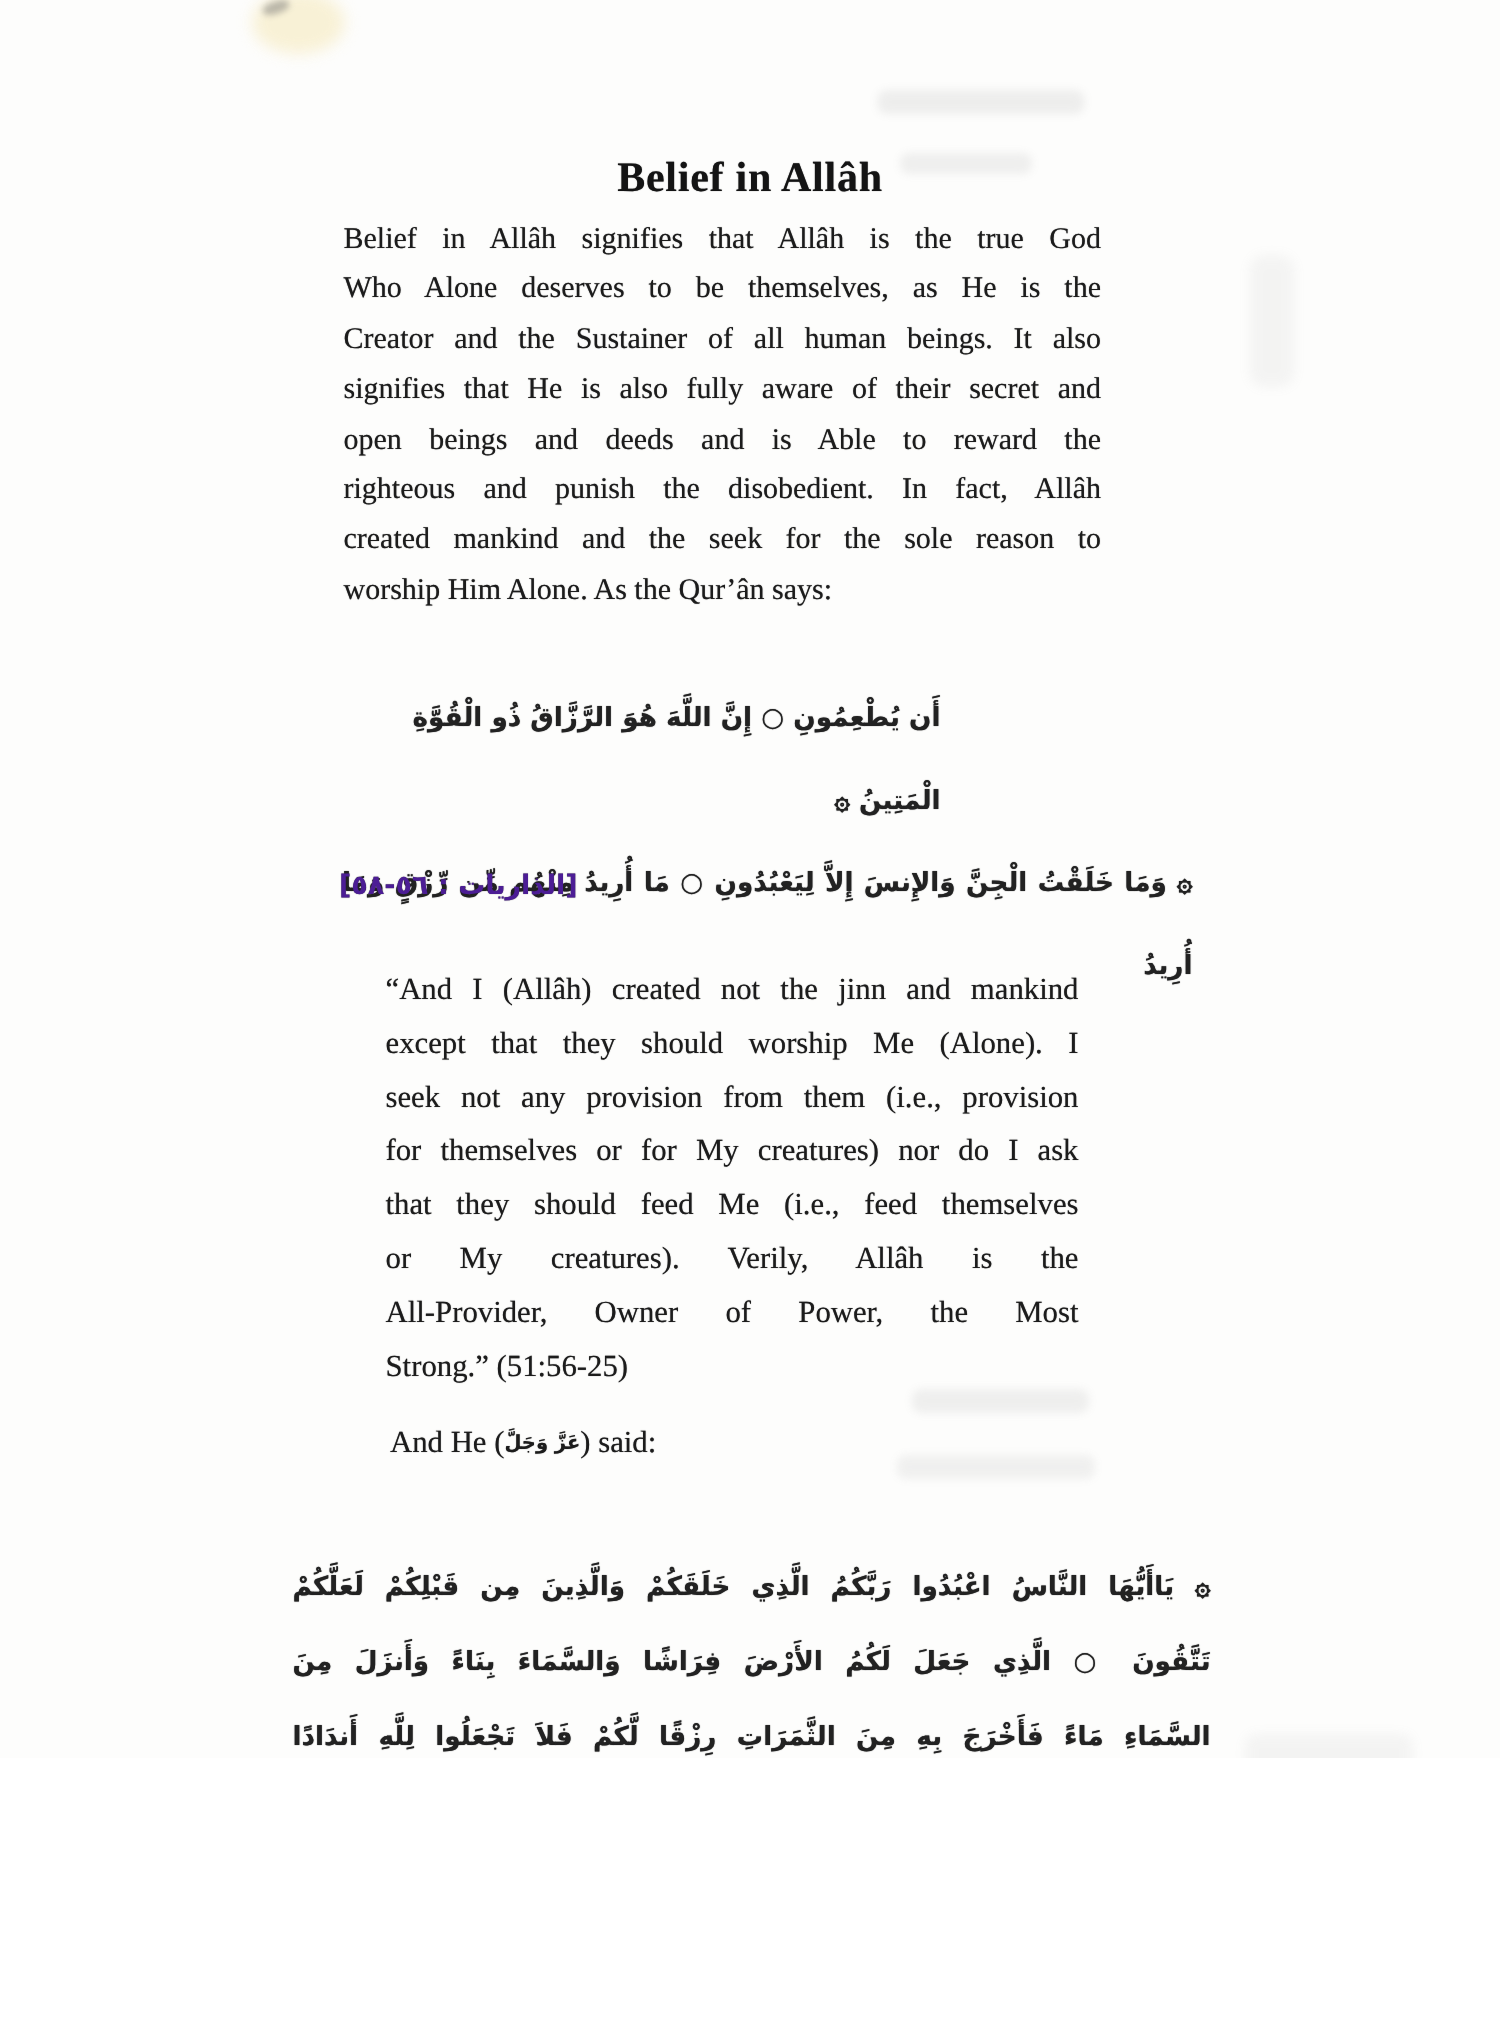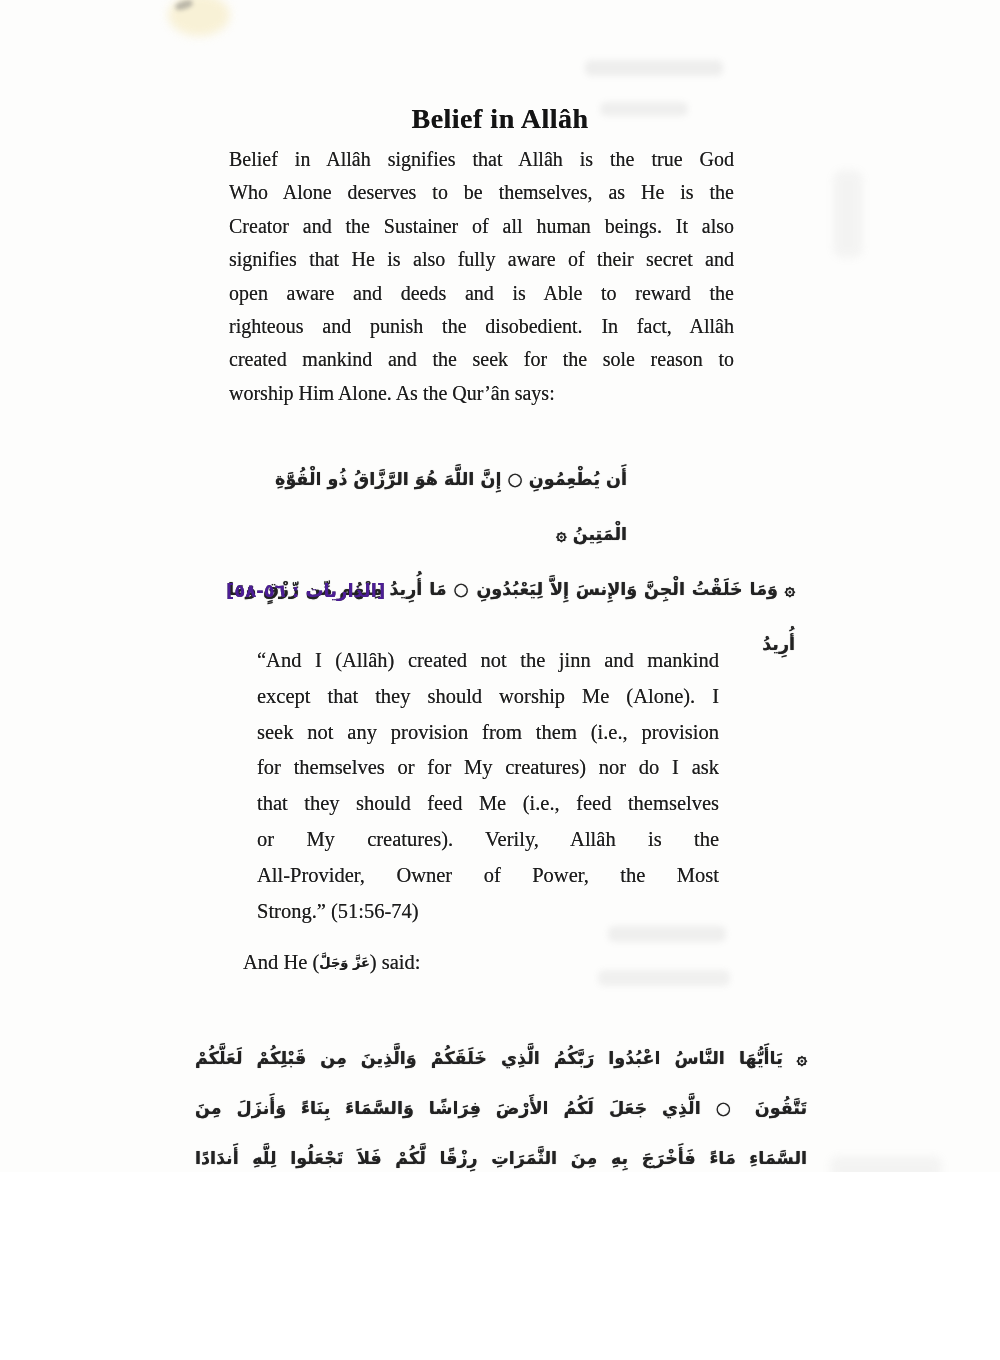--- a/index.html
+++ b/index.html
@@ -27,21 +27,21 @@
     position:absolute;left:229px;top:143px;width:505px;
     font-size:20px;line-height:33.4px;
     text-shadow:0 0 .6px rgba(25,25,25,.7);
   }
   .translation{
     position:absolute;left:257px;top:643px;width:462px;
     font-size:20.5px;line-height:35.8px;
     text-shadow:0 0 .6px rgba(25,25,25,.7);
   }
   .said{
-    position:absolute;left:243px;top:951px;
+    position:absolute;left:260px;top:951px;
     font-size:20.5px;
     text-shadow:0 0 .6px rgba(25,25,25,.7);
     text-align:center;
   }
   .honorific{
     font-family:"DejaVu Sans",sans-serif;
     font-size:13px;font-weight:bold;letter-spacing:-1px;
     position:relative;top:-2px;
   }
   
@@ -106,42 +106,42 @@
   <div class="art a-pink-bottom"></div>
   <div class="art a-cream-bot"></div>
 
   <h1 class="title">Belief in Allâh</h1>
 
   <div class="eng intro">
       <div class="line">Belief in Allâh signifies that Allâh is the true God</div>
       <div class="line">Who Alone deserves to be themselves, as He is the</div>
       <div class="line">Creator and the Sustainer of all human beings. It also</div>
       <div class="line">signifies that He is also fully aware of their secret and</div>
-      <div class="line">open aware and deeds and is Able to reward the</div>
+      <div class="line">open beings and deeds and is Able to reward the</div>
       <div class="line">righteous and punish the disobedient. In fact, Allâh</div>
       <div class="line">created mankind and the seek for the sole reason to</div>
       <div class="line last">worship Him Alone. As the Qur’ân says:</div>
     </div>
 
   <div class="arabic verse1" dir="rtl">
       <div class="aline last">أَن يُطْعِمُونِ ○ إِنَّ اللَّهَ هُوَ الرَّزَّاقُ ذُو الْقُوَّةِ الْمَتِينُ ۞</div>
       <div class="aline">۞ وَمَا خَلَقْتُ الْجِنَّ وَالإِنسَ إِلاَّ لِيَعْبُدُونِ ○ مَا أُرِيدُ مِنْهُم مِّن رِّزْقٍ وَمَا أُرِيدُ</div>
     </div>
 
   <div class="citation1" dir="rtl">[الذاريات : ٥٦-٥٨]</div>
 
   <div class="eng translation">
       <div class="line">“And I (Allâh) created not the jinn and mankind</div>
       <div class="line">except that they should worship Me (Alone). I</div>
       <div class="line">seek not any provision from them (i.e., provision</div>
       <div class="line">for themselves or for My creatures) nor do I ask</div>
       <div class="line">that they should feed Me (i.e., feed themselves</div>
       <div class="line">or My creatures). Verily, Allâh is the</div>
       <div class="line">All-Provider, Owner of Power, the Most</div>
-      <div class="line last">Strong.” (51:56-74)</div>
+      <div class="line last">Strong.” (51:56-25)</div>
     </div>
 
   <div class="said"><span>And He (</span><span class="honorific">عَزَّ وَجَلَّ</span><span>) said:</span></div>
 
   <div class="arabic verse2" dir="rtl">
       <div class="aline">۞ يَاأَيُّهَا النَّاسُ اعْبُدُوا رَبَّكُمُ الَّذِي خَلَقَكُمْ وَالَّذِينَ مِن قَبْلِكُمْ لَعَلَّكُمْ</div>
       <div class="aline">تَتَّقُونَ ○ الَّذِي جَعَلَ لَكُمُ الأَرْضَ فِرَاشًا وَالسَّمَاءَ بِنَاءً وَأَنزَلَ مِنَ</div>
       <div class="aline">السَّمَاءِ مَاءً فَأَخْرَجَ بِهِ مِنَ الثَّمَرَاتِ رِزْقًا لَّكُمْ فَلاَ تَجْعَلُوا لِلَّهِ أَندَادًا</div>
       <div class="aline last">وَأَنتُمْ تَعْلَمُونَ ۞ [البقرة : ٢١،٢٢]</div>
     </div>

